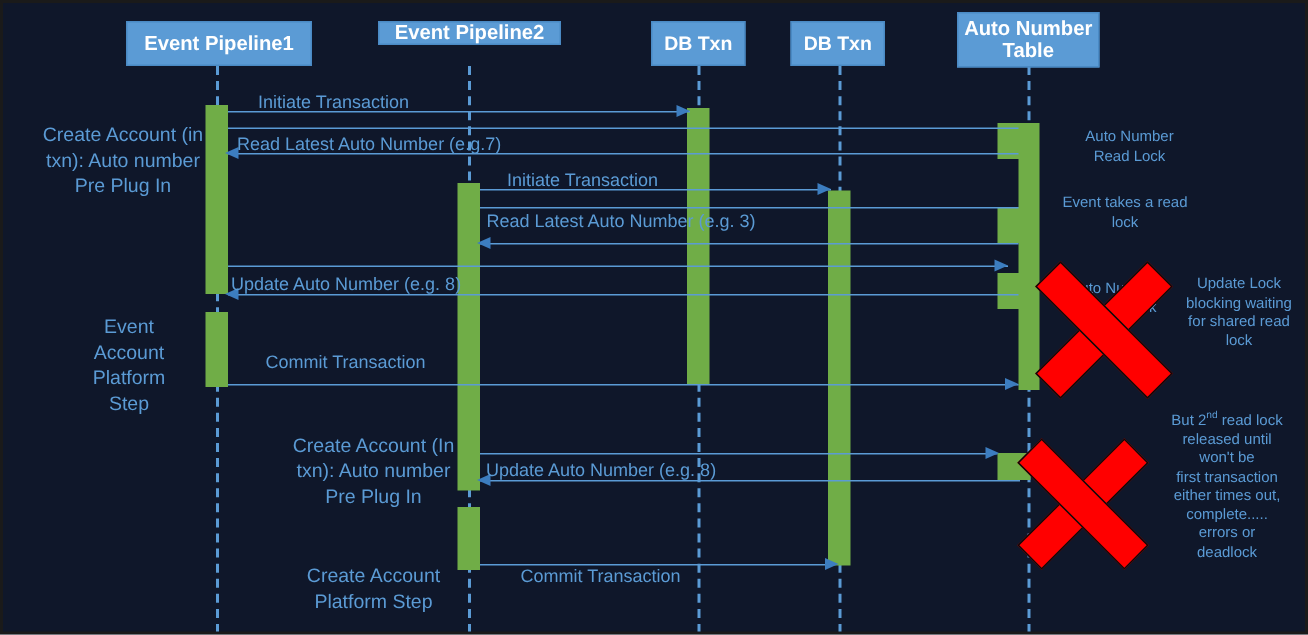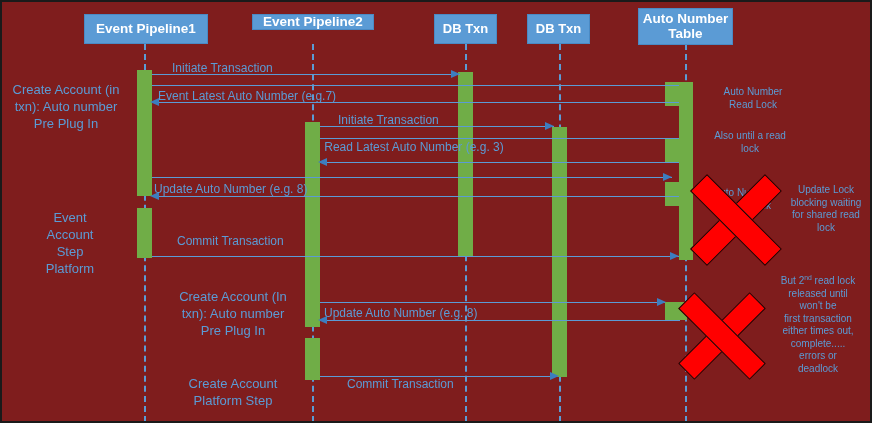--- a/index.html
+++ b/index.html
@@ -1,20 +1,20 @@
 <!DOCTYPE html>
 <html><head>
 <meta charset="utf-8">
 <style>
   html,body{margin:0;padding:0;background:#ffffff;}
   body{font-family:"Liberation Sans",sans-serif;}
   #canvas{
     position:relative;
     width:872px;height:423px;
-    background:#7f1d1d;
+    background:#0f172a;
     border:2px solid #1a1a1a;
     box-sizing:border-box;
     overflow:hidden;
   }
   .lifeline-box{
     position:absolute;
     background:#5B9BD5;
     border:1px solid #4A8AC4;
     color:#ffffff;
     font-weight:bold;
@@ -63,20 +63,21 @@
     font-size:10px;
     text-align:center;
     line-height:1.25;
   }
   .note-left{
     position:absolute;
     color:#5B9BD5;
     font-size:13px;
     text-align:center;
     line-height:1.3;
+    margin-left:16px;
   }
   .xmark{
     position:absolute;
   }
   .xmark i{
     position:absolute;
     left:50%;top:50%;
     background:#FF0000;
     border:1px solid #0a0a0a;
     box-sizing:border-box;
@@ -121,21 +122,21 @@
   <div class="activation" style="left:663px;top:300px;width:22px;height:18px;"></div>
 
   <div class="msg-line" style="left:150px;top:72px;width:308px;"></div>
   <div class="arrow-head arrow-right" style="left:449px;top:67.5px;"></div>
   <div class="msg-label" style="left:170px;top:60px;width:200px;text-align:left;">Initiate Transaction</div>
 
   <div class="msg-line" style="left:150px;top:83px;width:527px;"></div>
 
   <div class="msg-line" style="left:150px;top:100px;width:527px;"></div>
   <div class="arrow-head arrow-left" style="left:148px;top:95.5px;"></div>
-  <div class="msg-label" style="left:156px;top:88px;width:260px;text-align:left;">Event Latest Auto Number (e.g.7)</div>
+  <div class="msg-label" style="left:156px;top:88px;width:260px;text-align:left;">Read Latest Auto Number (e.g.7)</div>
 
   <div class="msg-line" style="left:318px;top:124px;width:234px;"></div>
   <div class="arrow-head arrow-right" style="left:543px;top:119.5px;"></div>
   <div class="msg-label" style="left:336px;top:112px;width:200px;text-align:left;">Initiate Transaction</div>
 
   <div class="msg-line" style="left:318px;top:136px;width:359px;"></div>
 
   <div class="msg-line" style="left:318px;top:160px;width:359px;"></div>
   <div class="arrow-head arrow-left" style="left:316px;top:155.5px;"></div>
   <div class="msg-label wrap" style="left:322px;top:139px;width:180px;text-align:center;">Read Latest Auto Number (e.g. 3)</div>
@@ -164,42 +165,42 @@
 
   <div class="note-left" style="left:0px;top:80px;width:128px;">
     <div>Create Account (in</div>
     <div>txn): Auto number</div>
     <div>Pre Plug In</div>
   </div>
 
   <div class="note-left" style="left:8px;top:208px;width:120px;">
     <div>Event</div>
     <div>Account</div>
+    <div>Platform</div>
     <div>Step</div>
-    <div>Platform</div>
   </div>
 
   <div class="note-left" style="left:160px;top:287px;width:142px;">
     <div>Create Account (In</div>
     <div>txn): Auto number</div>
     <div>Pre Plug In</div>
   </div>
 
   <div class="note-left" style="left:160px;top:374px;width:142px;">
     <div>Create Account</div>
     <div>Platform Step</div>
   </div>
 
   <div class="note" style="left:692px;top:84px;width:118px;">
     <div>Auto Number</div>
     <div>Read Lock</div>
   </div>
 
   <div class="note" style="left:686px;top:128px;width:124px;">
-    <div>Also until a read</div>
+    <div>Event takes a read</div>
     <div>lock</div>
   </div>
 
   <div class="note" style="left:686px;top:185px;width:110px;">
     <div>Auto Number</div>
     <div>Update Lock</div>
   </div>
 
   <div class="note" style="left:778px;top:182px;width:92px;">
     <div>Update Lock</div>

